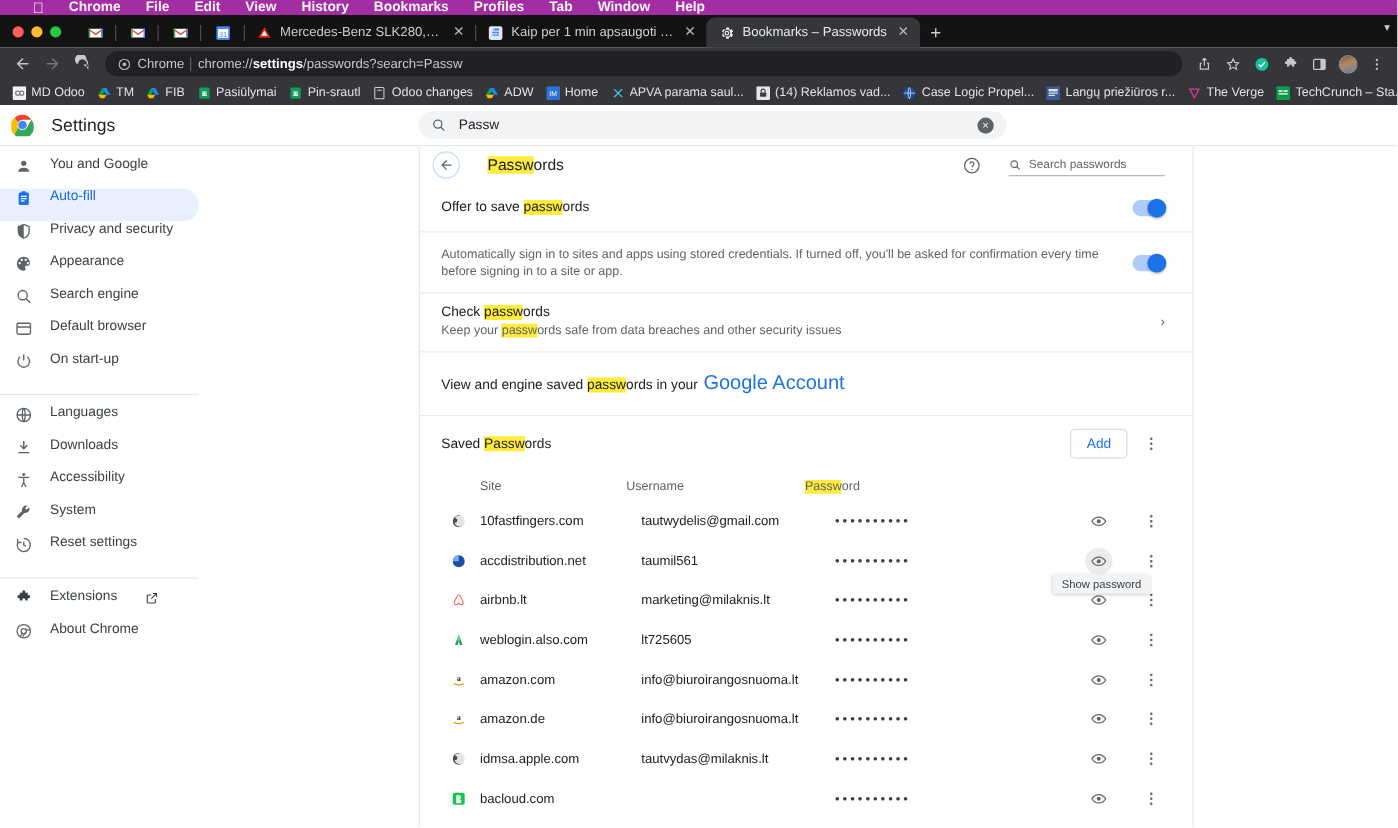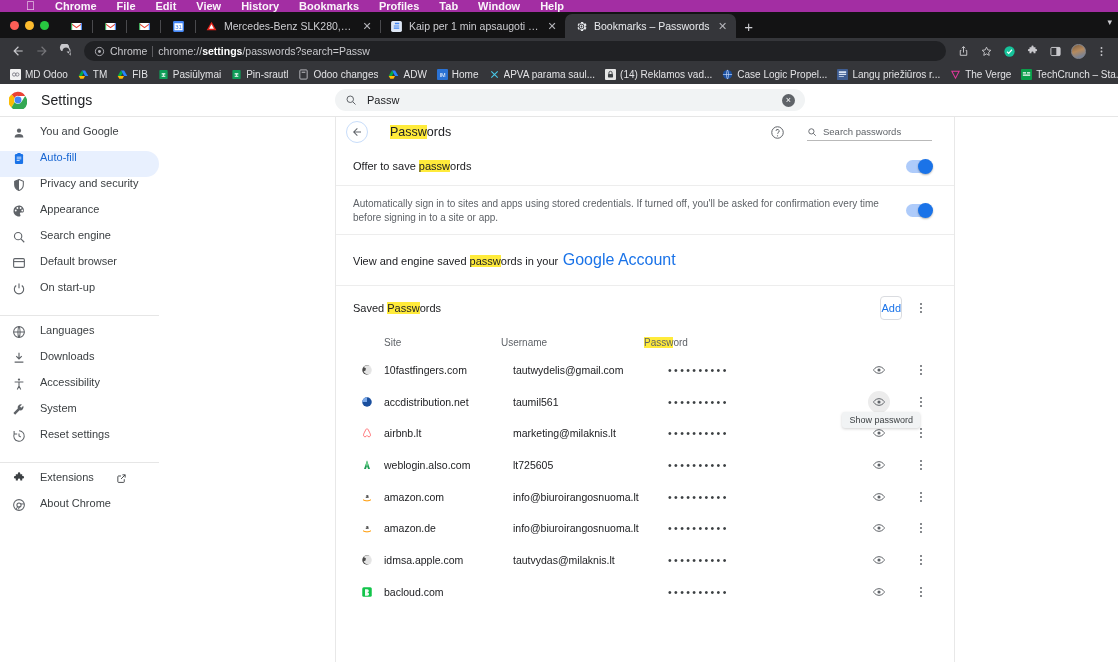--- a/index.html
+++ b/index.html
@@ -199,21 +199,21 @@
   .plain { padding: 16px 22px 16px 17px; border-bottom: 1px solid #ededed; }
   .plain .txt { font-size: 11px; color: #202124; }
   .plain a { color: #1a73e8; text-decoration: none; }
 
   .saved-head {
     display: flex; align-items: center; padding: 10px 22px 10px 17px;
   }
   .saved-head .t { flex: 1; font-size: 11px; color: #202124; }
   .addbtn {
     border: 1px solid #dadce0; border-radius: 4px; background: #fff;
-    color: #1a73e8; font-size: 11px; padding: 5px 0; font-family: inherit;
+    color: #1a73e8; font-size: 11px; padding: 5px 12px; font-family: inherit;
   }
   .kebab {
     width: 22px; height: 22px; display: flex; flex-direction: column;
     align-items: center; justify-content: center; gap: 2px; margin-left: 8px;
   }
   .kebab b { width: 2px; height: 2px; border-radius: 50%; background: #5f6368; display: block; }
 
   
   .ptable { padding: 0 22px 0 17px; }
   .pthead { display: flex; align-items: center; height: 24px; }
@@ -705,20 +705,29 @@
           <div class="row-flex">
             <div class="row-txtblock">
               <div class="row-sub">Automatically sign in to sites and apps using stored credentials. If turned off, you'll be asked for confirmation every time before signing in to a site or app.</div>
             </div>
             <div class="toggle">
                 <i></i>
               </div>
           </div>
         </div>
 
+        <div class="row">
+          <div class="row-flex">
+            <div class="row-txtblock">
+              <div class="t1"><span>Check </span><mark>passw</mark><span>ords</span></div>
+              <div class="row-sub"><span>Keep your </span><mark>passw</mark><span>ords safe from data breaches and other security issues</span></div>
+            </div>
+            <div class="chev">›</div>
+          </div>
+        </div>
 
         <div class="plain">
           <span class="txt"><span>View and engine saved </span><mark>passw</mark><span>ords in your</span></span>
           <a href="#">Google Account</a>
         </div>
 
         <div class="saved-head">
           <div class="t"><span>Saved </span><mark>Passw</mark><span>ords</span></div>
           <button class="addbtn">Add</button>
           <div class="kebab">

